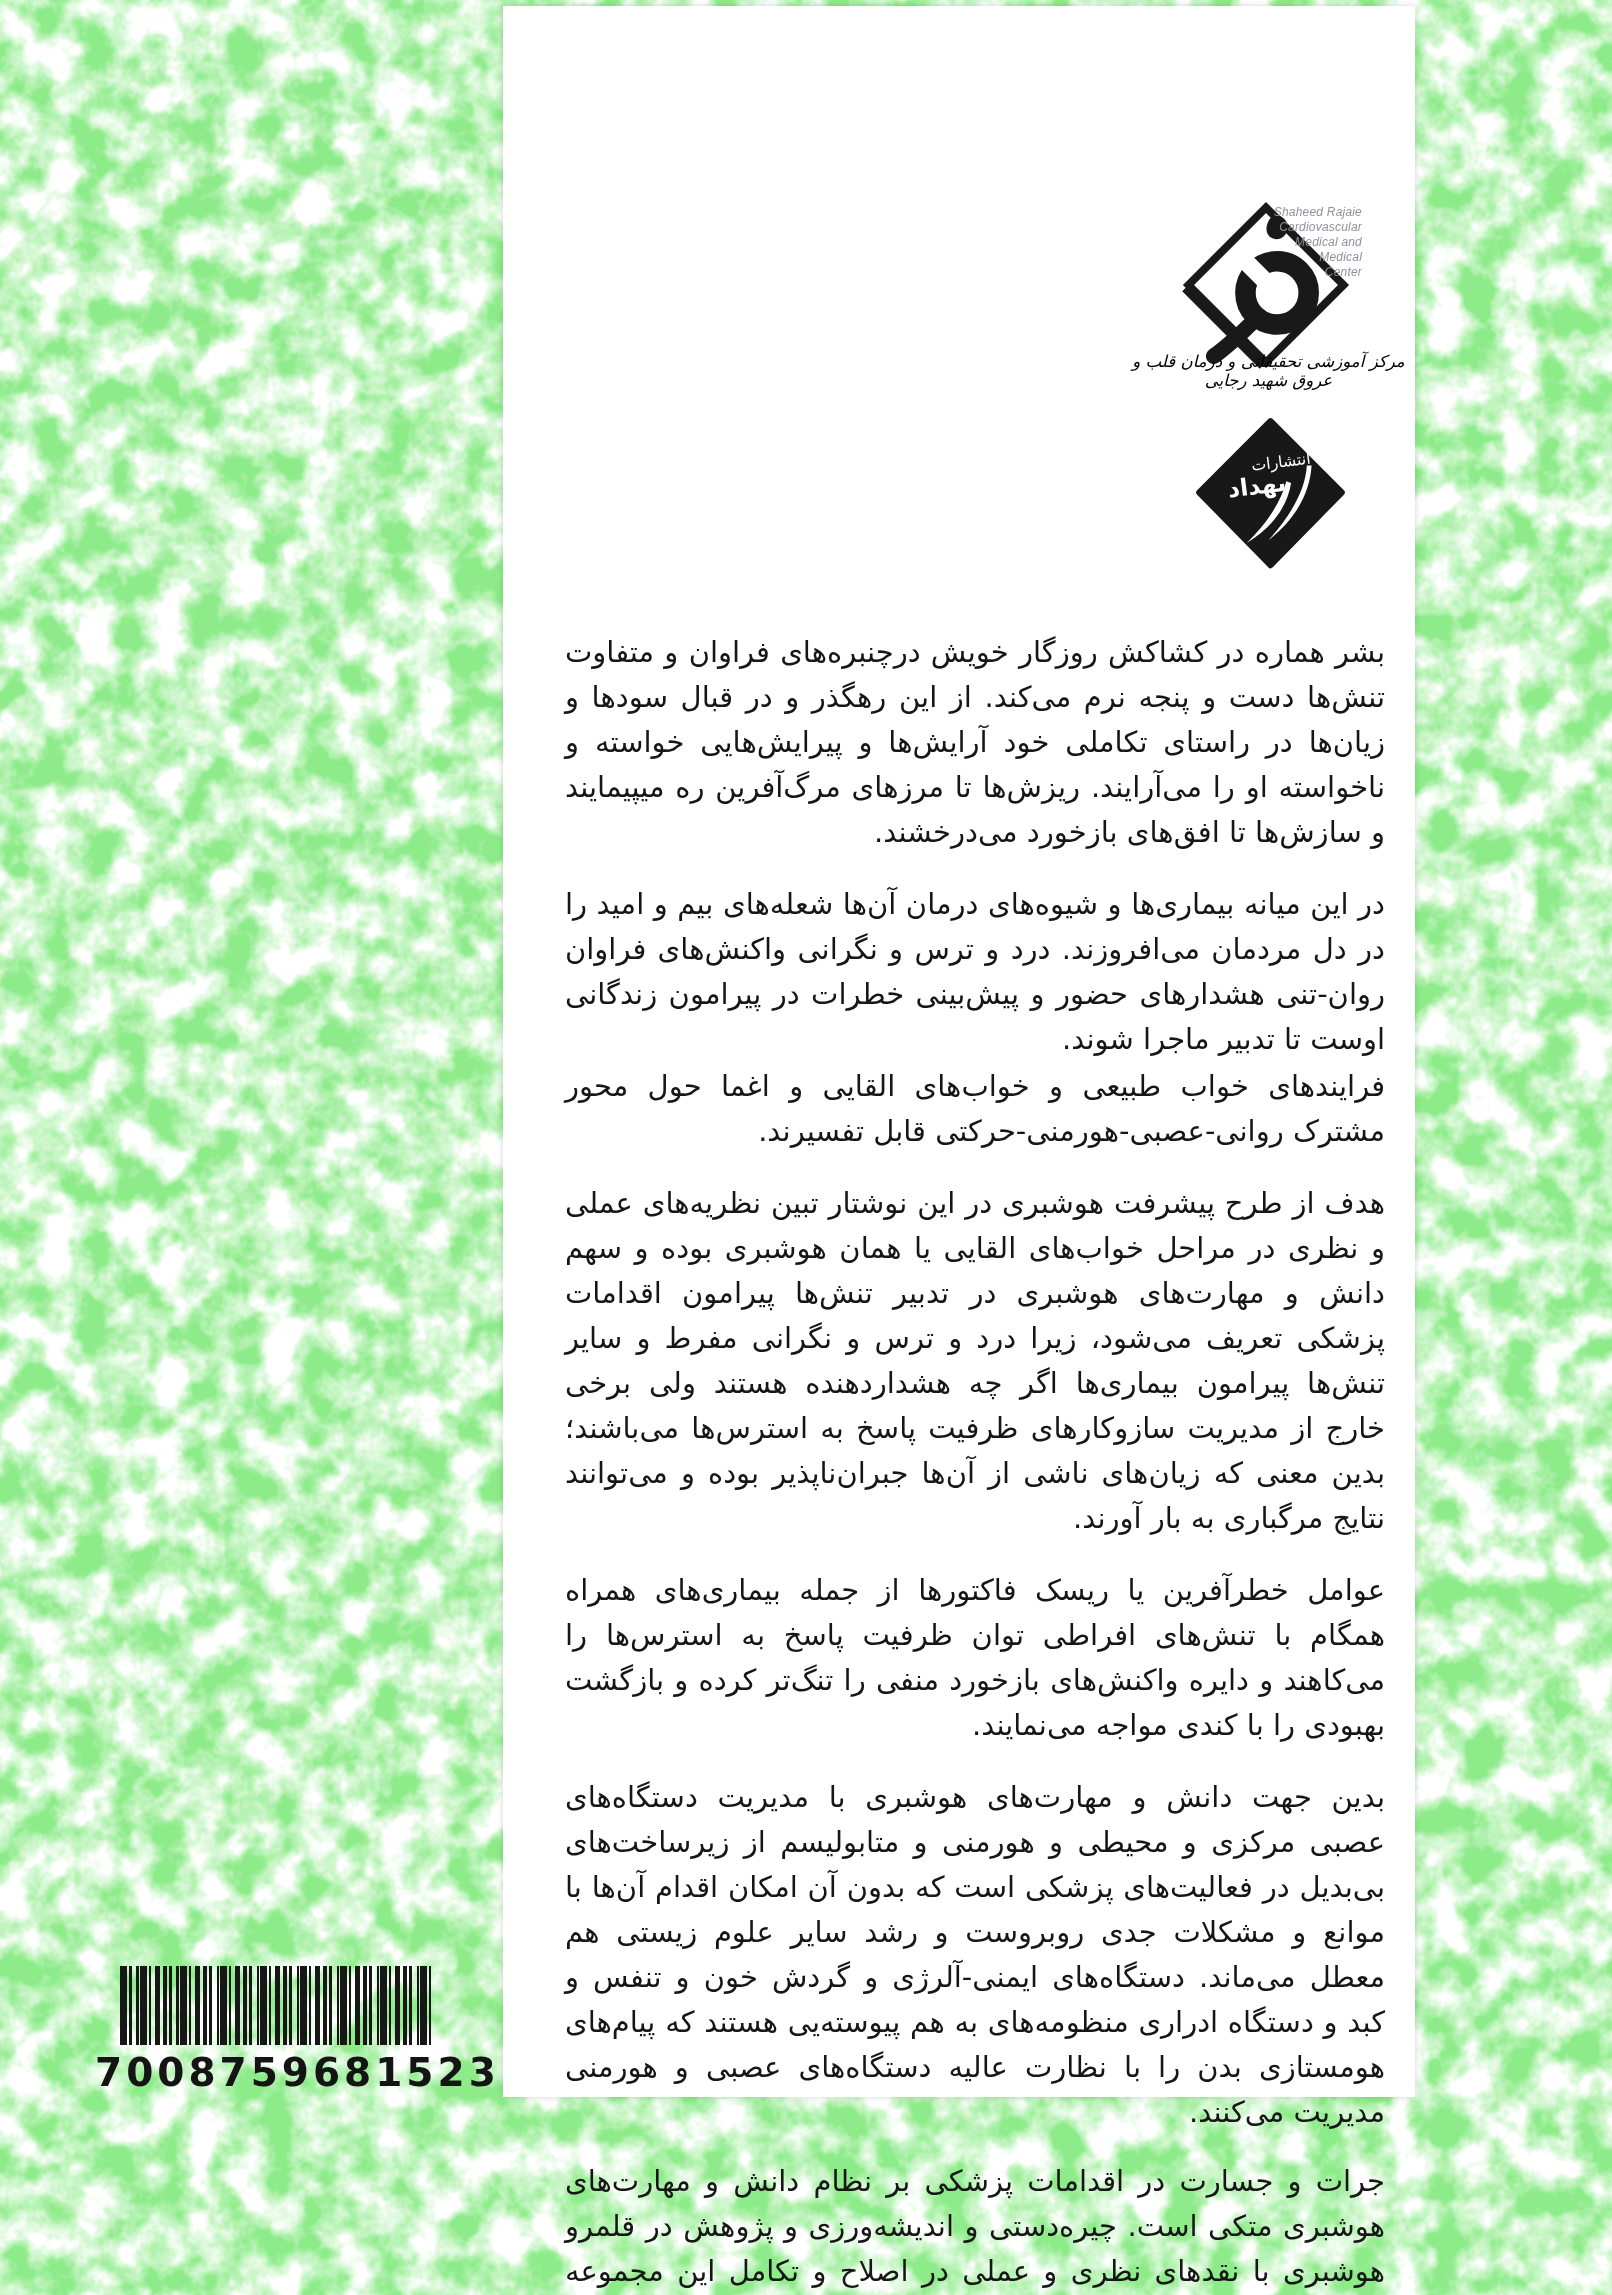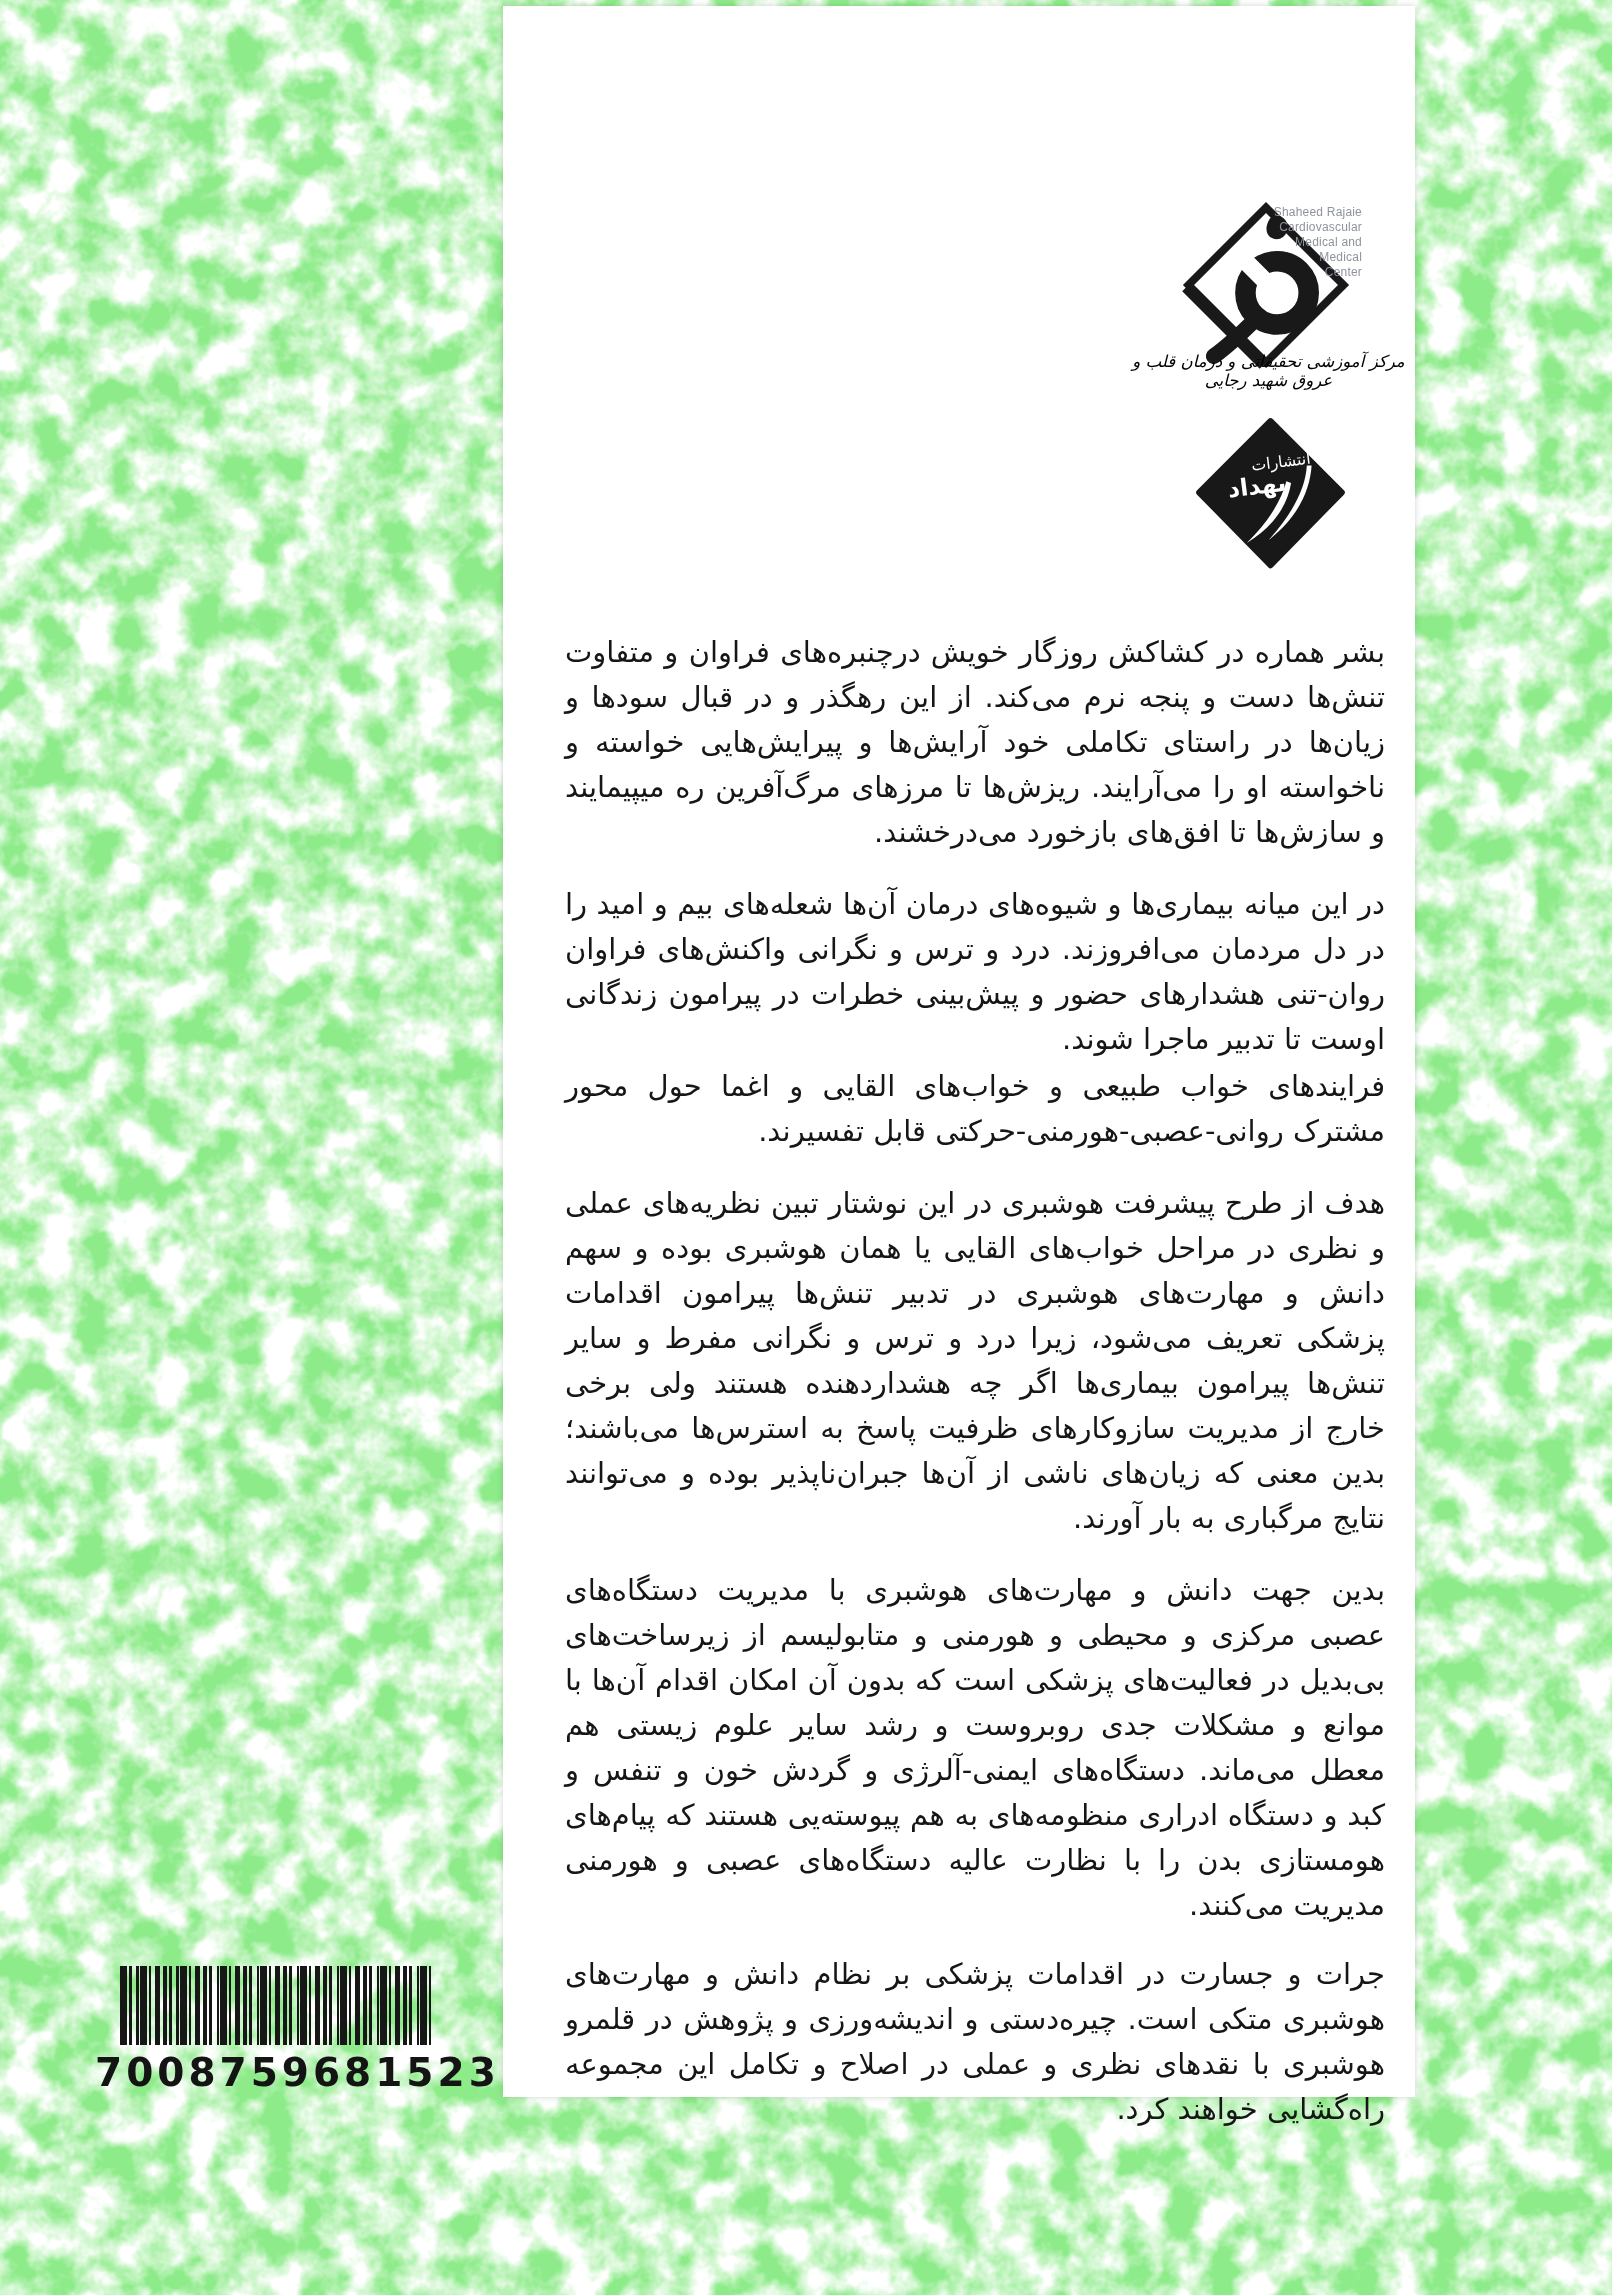--- a/index.html
+++ b/index.html
@@ -28,20 +28,21 @@
     width: 174px; height: 174px;
   }
   .rajaie-english {
     position: absolute; top: 205px; left: 1230px;
     width: 132px;
     text-align: right;
     font-family: "Liberation Sans", sans-serif;
     font-size: 12px; line-height: 15px;
     color: #8d929c;
     letter-spacing: 0.2px;
+    font-style: italic;
   }
   .rajaie-caption {
     position: absolute; left: 1130px; top: 352px;
     width: 277px;
     text-align: center;
     direction: rtl;
     font-style: italic;
     font-size: 16.6px;
     color: #000000;
   }
@@ -136,19 +137,20 @@
   <text x="-16" y="0" font-size="30" font-weight="bold" fill="#ffffff" text-anchor="middle" transform="rotate(-7 -16 0)">بهداد</text>
   <path d="M 52,-36 C 50,-4 34,30 -2,58 C 28,24 44,-6 46,-36 Z" fill="#ffffff"></path>
   <path d="M 26,-14 C 22,12 6,40 -30,62 C -2,34 14,8 20,-16 Z" fill="#ffffff"></path>
 </svg>
 
 <div class="blurb">
   <p>بشر هماره در کشاکش روزگار خویش درچنبره‌های فراوان و متفاوت تنش‌ها دست و پنجه نرم می‌کند. از این رهگذر و در قبال سودها و زیان‌ها در راستای تکاملی خود آرایش‌ها و پیرایش‌هایی خواسته و ناخواسته او را می‌آرایند. ریزش‌ها تا مرزهای مرگ‌آفرین ره میپیمایند و سازش‌ها تا افق‌های بازخورد می‌درخشند.</p>
   <p class="tight">در این میانه بیماری‌ها و شیوه‌های درمان آن‌ها شعله‌های بیم و امید را در دل مردمان می‌افروزند. درد و ترس و نگرانی واکنش‌های فراوان روان-تنی هشدارهای حضور و پیش‌بینی خطرات در پیرامون زندگانی اوست تا تدبیر ماجرا شوند.</p>
   <p>فرایندهای خواب طبیعی و خواب‌های القایی و اغما حول محور مشترک روانی-عصبی-هورمنی-حرکتی قابل تفسیرند.</p>
   <p>هدف از طرح پیشرفت هوشبری در این نوشتار تبین نظریه‌های عملی و نظری در مراحل خواب‌های القایی یا همان هوشبری بوده و سهم دانش و مهارت‌های هوشبری در تدبیر تنش‌ها پیرامون اقدامات پزشکی تعریف می‌شود، زیرا درد و ترس و نگرانی مفرط و سایر تنش‌ها پیرامون بیماری‌ها اگر چه هشداردهنده هستند ولی برخی خارج از مدیریت سازوکارهای ظرفیت پاسخ به استرس‌ها می‌باشند؛ بدین معنی که زیان‌های ناشی از آن‌ها جبران‌ناپذیر بوده و می‌توانند نتایج مرگباری به بار آورند.</p>
+  <p>عوامل خطرآفرین یا ریسک فاکتورها از جمله بیماری‌های همراه همگام با تنش‌های افراطی توان ظرفیت پاسخ به استرس‌ها را می‌کاهند و دایره واکنش‌های بازخورد منفی را تنگ‌تر کرده و بازگشت بهبودی را با کندی مواجه می‌نمایند.</p>
   <p class="semi">بدین جهت دانش و مهارت‌های هوشبری با مدیریت دستگاه‌های عصبی مرکزی و محیطی و هورمنی و متابولیسم از زیرساخت‌های بی‌بدیل در فعالیت‌های پزشکی است که بدون آن امکان اقدام آن‌ها با موانع و مشکلات جدی روبروست و رشد سایر علوم زیستی هم معطل می‌ماند. دستگاه‌های ایمنی-آلرژی و گردش خون و تنفس و کبد و دستگاه ادراری منظومه‌های به هم پیوسته‌یی هستند که پیام‌های هومستازی بدن را با نظارت عالیه دستگاه‌های عصبی و هورمنی مدیریت می‌کنند.</p>
   <p>جرات و جسارت در اقدامات پزشکی بر نظام دانش و مهارت‌های هوشبری متکی است. چیره‌دستی و اندیشه‌ورزی و پژوهش در قلمرو هوشبری با نقدهای نظری و عملی در اصلاح و تکامل این مجموعه راه‌گشایی خواهند کرد.</p>
 </div>
 
 <div class="barcode-bars"></div>
 <div class="barcode-number">7008759681523</div>
 
 
 </body></html>

